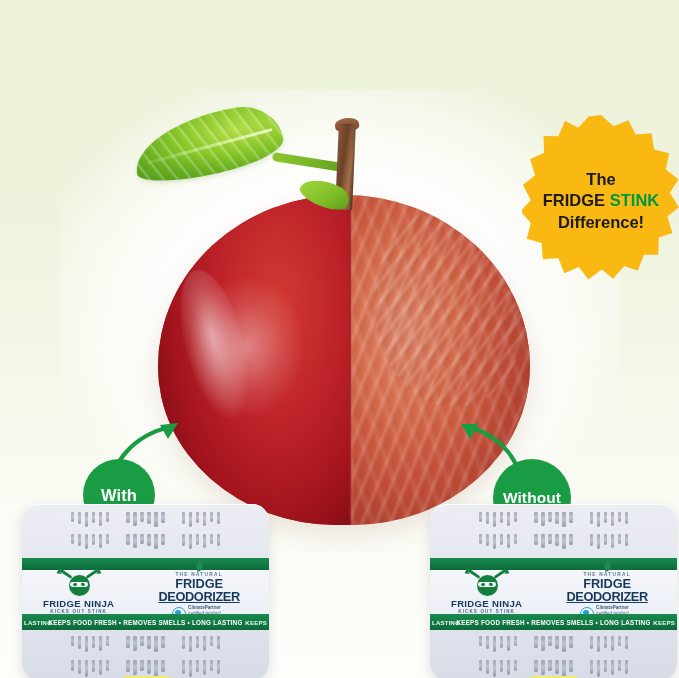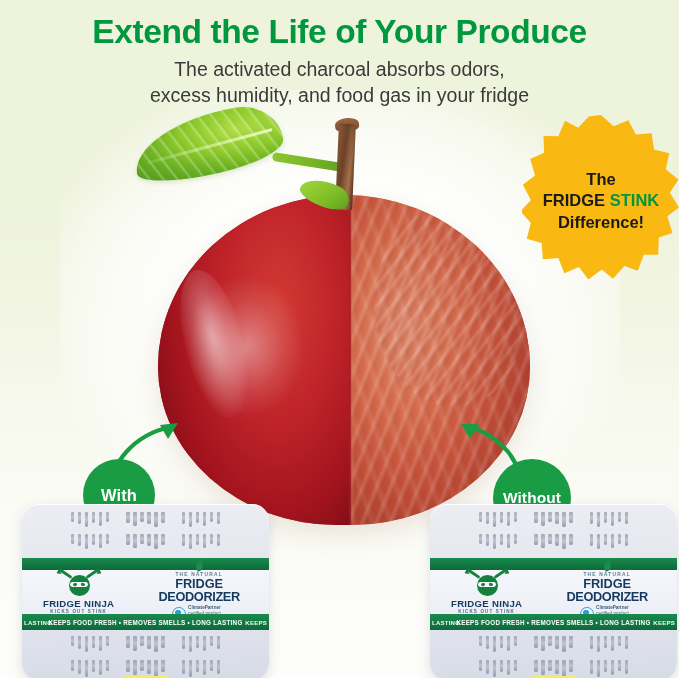--- a/index.html
+++ b/index.html
@@ -484,20 +484,21 @@
     letter-spacing: -0.1px;
     white-space: nowrap;
   }
   .prod-title2 {
     font-size: 12.8px;
     font-weight: bold;
     color: #163a5f;
     line-height: 1.02;
     letter-spacing: -0.4px;
     white-space: nowrap;
+    text-decoration: underline;
   }
   .cert {
     display: flex;
     align-items: center;
     gap: 2.5px;
     margin-top: 2px;
   }
   .cert-mark {
     position: relative;
     width: 12px; height: 12px;
@@ -546,27 +547,20 @@
     border-radius: 2px 2px 0 0;
   }
 </style>
 </head>
 <body>
 
 <div id="infographic">
 
   <div class="apple-halo"></div>
 
-  <div class="headline-block">
-    <div class="headline">Extend the Life of Your Produce</div>
-    <div class="subhead">
-      <div>The activated charcoal absorbs odors,</div>
-      <div>excess humidity, and food gas in your fridge</div>
-    </div>
-  </div>
 
   <div class="badge">
     <div class="badge-star"></div>
     <div class="badge-text">
       <div>The</div>
       <div class="badge-line2">
         <span>FRIDGE</span>
         <span class="badge-ninja">STINK</span>
       </div>
       <div>Difference!</div>

